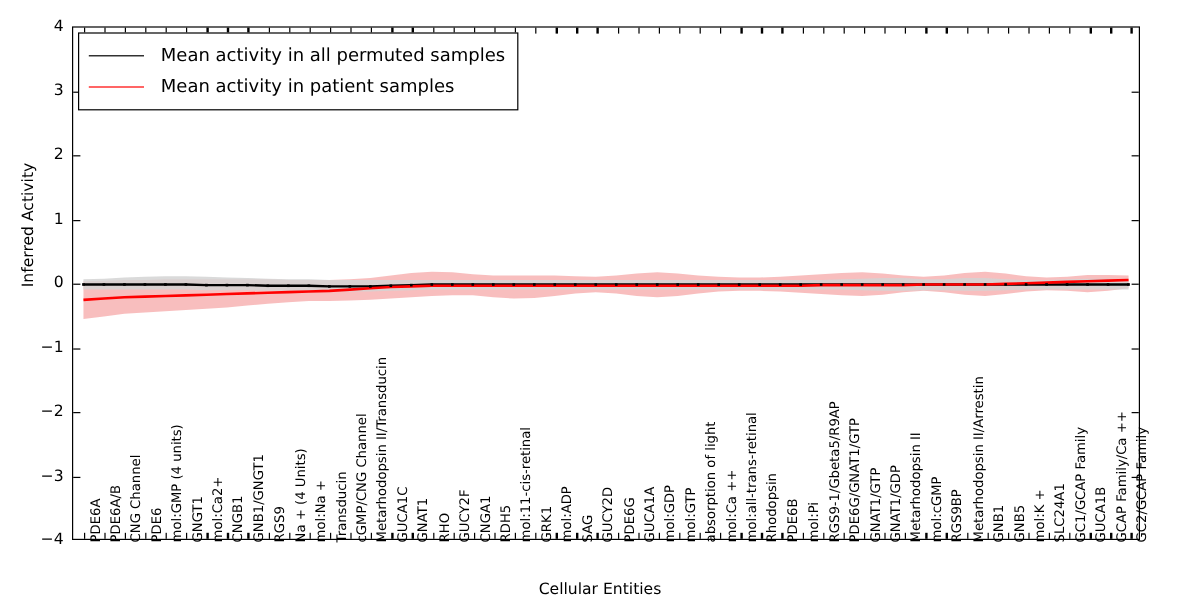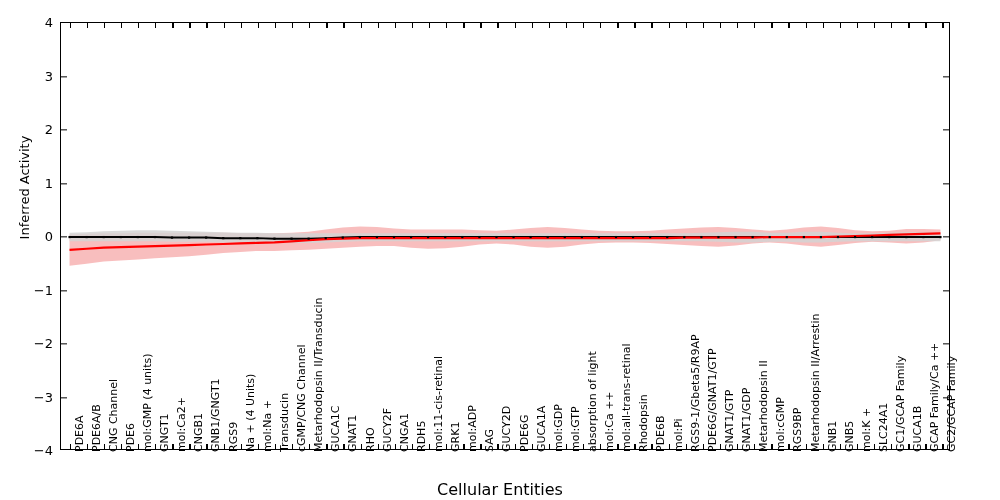--- a/index.html
+++ b/index.html
@@ -14,21 +14,21 @@
   .ylabel{
     position:absolute;
     left:-86px; top:180px;
     width:220px; text-align:center;
     transform:rotate(-90deg);
     transform-origin:50% 50%;
     font-size:13px;color:#000;
   }
   .xlabel{
     position:absolute;left:0;bottom:1px;width:1000px;text-align:center;
-    font-size:16px;color:#000;
+    font-size:13px;color:#000;
   }
 
   
   #plot{
     position:absolute;left:60px;top:22px;width:890px;height:428px;
     border:1.3px solid #000;box-sizing:border-box;background:#fff;
   }
   #svgwrap{position:absolute;left:0;top:0;width:100%;height:100%;}
 
   
@@ -126,20 +126,30 @@
         <rect x="760.53" y="213.97" width="2.2" height="2.2" fill="#000"></rect>
         <rect x="777.65" y="213.97" width="2.2" height="2.2" fill="#000"></rect>
         <rect x="794.77" y="213.97" width="2.2" height="2.2" fill="#000"></rect>
         <rect x="811.88" y="213.97" width="2.2" height="2.2" fill="#000"></rect>
         <rect x="829.00" y="213.97" width="2.2" height="2.2" fill="#000"></rect>
         <rect x="846.11" y="213.97" width="2.2" height="2.2" fill="#000"></rect>
         <rect x="863.23" y="213.97" width="2.2" height="2.2" fill="#000"></rect>
         <rect x="880.34" y="213.97" width="2.2" height="2.2" fill="#000"></rect>
       </svg>
 
+    <div class="legend">
+      <div class="legrow">
+        <span class="legline"></span>
+        <span class="legtxt">Mean activity in all permuted samples</span>
+      </div>
+      <div class="legrow">
+        <span class="legline red"></span>
+        <span class="legtxt">Mean activity in patient samples</span>
+      </div>
+    </div>
   <div class="ytickmark" style="top: 53.5px;"></div>
       <div class="ytickmarkR" style="top: 53.5px;"></div>
       <div class="ytickmark" style="top: 107px;"></div>
       <div class="ytickmarkR" style="top: 107px;"></div>
       <div class="ytickmark" style="top: 160.5px;"></div>
       <div class="ytickmarkR" style="top: 160.5px;"></div>
       <div class="ytickmark" style="top: 214px;"></div>
       <div class="ytickmarkR" style="top: 214px;"></div>
       <div class="ytickmark" style="top: 267.5px;"></div>
       <div class="ytickmarkR" style="top: 267.5px;"></div>

